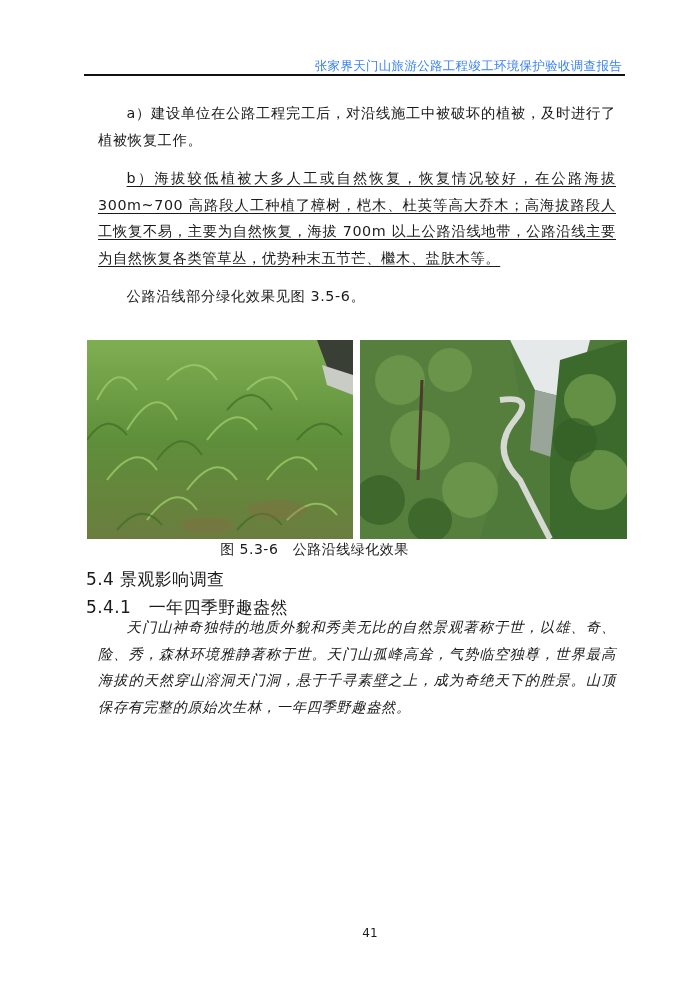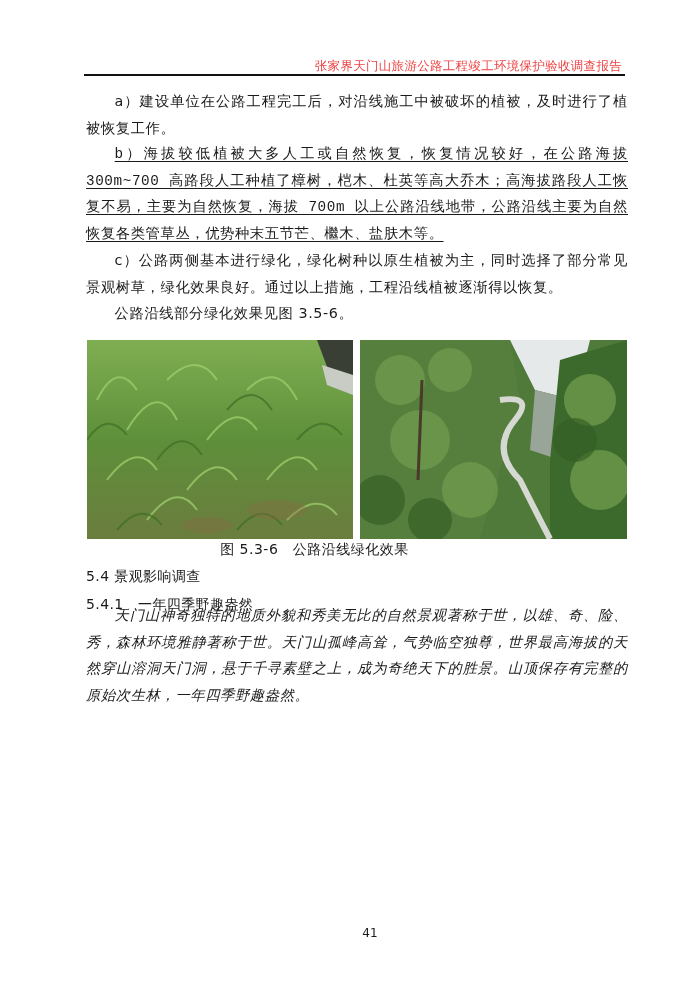--- a/index.html
+++ b/index.html
@@ -3,61 +3,60 @@
 <meta charset="utf-8">
 <style>
   html, body { margin: 0; padding: 0; background: #ffffff; }
   body {
     width: 700px; height: 990px; position: relative; overflow: hidden;
     font-family: "DejaVu Sans", "Liberation Sans", sans-serif;
     color: #1a1a1a;
   }
   .header-title {
     position: absolute; right: 78px; top: 58px;
-    font-size: 12.5px; letter-spacing: 0.3px; color: #ef4444;
+    font-size: 12.5px; letter-spacing: 0.3px; color: #3b82f6;
   }
   .header-rule {
     position: absolute; left: 84px; top: 74px; width: 541px; height: 2px; background: #111;
   }
   .body-text {
     position: absolute; left: 86px; width: 542px;
     font-size: 14.3px; line-height: 26.5px; letter-spacing: 0.6px;
     text-align: justify;
   }
-  .para { margin: 0; text-indent: 2em; }
-  .para.underlined { text-decoration: underline; text-underline-offset: 3px; font-family: Liberation Mono, monospace; }
+  .para { margin: 12px; text-indent: 2em; }
+  .para.underlined { text-decoration: underline; text-underline-offset: 3px; }
   .figure {
     position: absolute; left: 87px; top: 340px; width: 540px; height: 200px;
   }
   .photo { position: absolute; top: 0; height: 199px; overflow: hidden; }
   .photo.left { left: 0; width: 266px; }
   .photo.right { left: 273px; width: 267px; }
   .photo svg { display: block; width: 100%; height: 100%; }
   .caption {
     position: absolute; left: 0; width: 629px; top: 541px; text-align: center;
     font-size: 14px; letter-spacing: 0.5px;
   }
   .heading {
-    position: absolute; left: 86px; font-size: 14px; letter-spacing: 0.4px;
+    position: absolute; left: 86px; font-size: 17px; letter-spacing: 0.4px;
   }
   .sup { font-size: 9px; vertical-align: super; line-height: 0; }
   .page-number {
     position: absolute; left: 0; width: 700px; top: 926px; text-align: center; font-size: 12px; padding-left: 20px;
   }
 </style>
 </head>
 <body>
 
 <div class="header-title">张家界天门山旅游公路工程竣工环境保护验收调查报告</div>
 <div class="header-rule"></div>
 
 <div class="body-text" style="top:88px;">
   <p class="para">a）建设单位在公路工程完工后，对沿线施工中被破坏的植被，及时进行了植被恢复工作。</p>
   <p class="para underlined">b）海拔较低植被大多人工或自然恢复，恢复情况较好，在公路海拔 300m~700 高路段人工种植了樟树，桤木、杜英等高大乔木；高海拔路段人工恢复不易，主要为自然恢复，海拔 700m 以上公路沿线地带，公路沿线主要为自然恢复各类管草丛，优势种末五节芒、檵木、盐肤木等。</p>
-  <p class="para">c）公路两侧基本进行绿化，绿化树种以原生植被为主，同时选择了部分常见景观树草，绿化效果良好。通过以上措施，工程沿线植被逐渐得以恢复。</p>
   <p class="para">公路沿线部分绿化效果见图 3.5-6。</p>
 </div>
 
 <div class="figure">
   <div class="photo left">
     <svg viewBox="0 0 266 199" preserveAspectRatio="none">
       <defs>
         <linearGradient id="g1" x1="0" y1="0" x2="0" y2="1">
           <stop offset="0" stop-color="#7fae52"></stop>
           <stop offset="0.5" stop-color="#5e8f3a"></stop>

